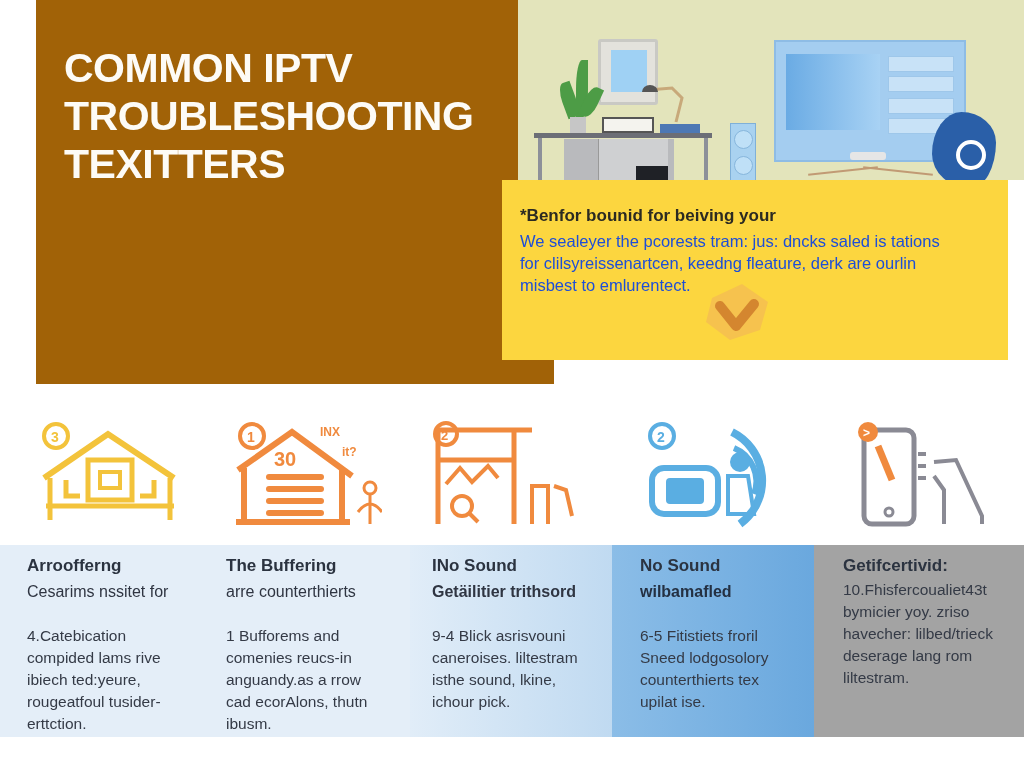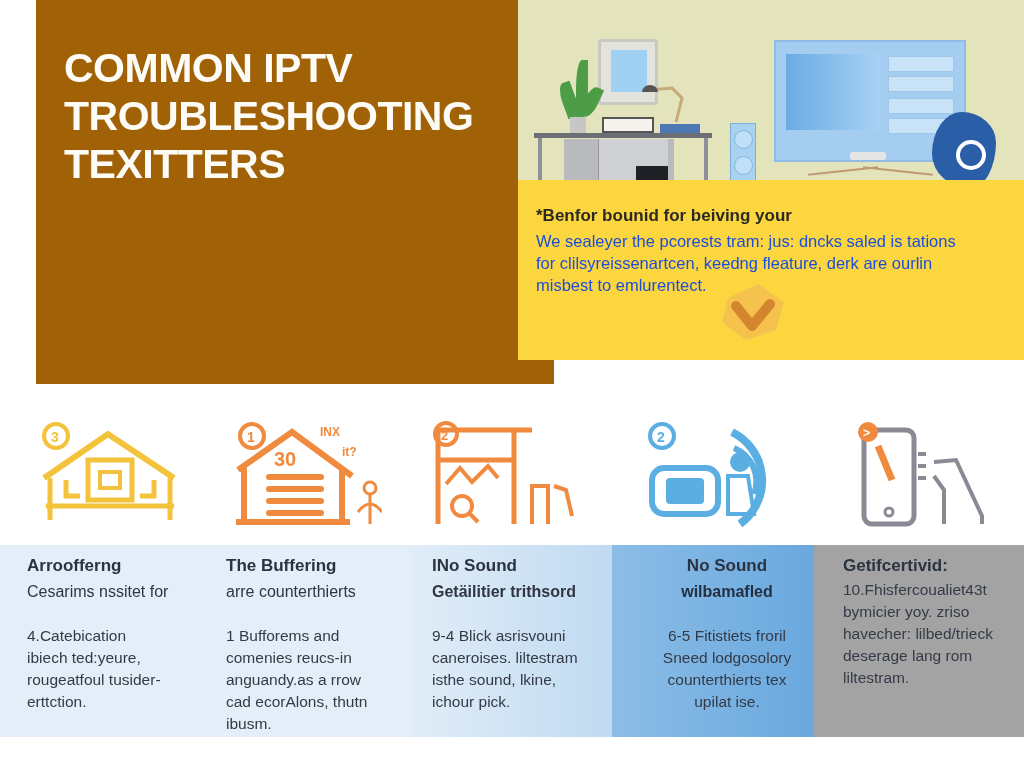--- a/index.html
+++ b/index.html
@@ -15,21 +15,21 @@
     position: absolute; left: 28px; top: 44px; color: #fdfbf6;
     font-size: 41px; font-weight: 700; line-height: 48px; letter-spacing: -0.5px;
   }
   .hero-title div { white-space: nowrap; }
 
   .hero-right-top {
     position: absolute; left: 518px; top: 0; width: 506px; height: 180px;
     background: #e3e4bb; overflow: hidden;
   }
   .hero-right-bottom {
-    position: absolute; left: 518px; top: 180px; width: 506px; height: 180px;
+    position: absolute; left: 502px; top: 180px; width: 506px; height: 180px;
     background: #fcd63f; overflow: hidden;
   }
   .promo-heading {
     position: absolute; left: 18px; top: 26px; font-size: 17px; font-weight: 700;
     color: #2b2a22; white-space: nowrap;
   }
   .promo-body {
     position: absolute; left: 18px; top: 50px; width: 480px; font-size: 16.5px;
     line-height: 22px; color: #1d4ed8;
   }
@@ -64,21 +64,21 @@
   
   .cards { position:absolute; left:0; top:545px; width:1024px; height:192px; display:flex; }
   .card { position:relative; height:192px; padding: 8px 0 0 16px; }
   .card h3 { font-size:17px; font-weight:700; color:#2b3340; line-height:26px; white-space:nowrap; }
   .card .sub { font-size:16px; color:#2f3542; line-height:26px; white-space:nowrap; margin-bottom:20px; }
   .card .body { font-size:15.5px; color:#343a46; line-height:22px; }
   .card .body div { white-space:nowrap; }
   .c1 { width:206px; padding-left:27px; background:#e4eef8; }
   .c2 { width:204px; padding-left:20px; background:#e4eef8; }
   .c3 { width:202px; padding-left:22px; background:linear-gradient(90deg,#e1edf8,#c0daf1); }
-  .c4 { width:202px; padding-left:28px; background:linear-gradient(90deg,#8bbde7,#6aa8de);text-align:center; }
+  .c4 { width:202px; padding-left:28px; background:linear-gradient(90deg,#8bbde7,#6aa8de); }
   .c5 { width:210px; padding-left:29px; background:#a3a3a3; }
   .c4 .sub, .c5 .sub { font-weight:700; color:#243042; }
   .c3 .sub { font-weight:700; }
   .bottom-strip { position:absolute; left:0; top:737px; width:1024px; height:32px; background:#ffffff; }
 </style>
 </head>
 <body>
 
 <section class="hero-left">
   <h1 class="hero-title">
@@ -197,20 +197,21 @@
     <path d="M86 42 L108 40 L134 96 L134 104 M96 104 L96 70 L86 56" stroke="#8a8a94" stroke-width="4" fill="none"></path>
   </svg>
 </section>
 
 <section class="cards">
   <article class="card c1">
     <h3>Arroofferng</h3>
     <div class="sub">Cesarims nssitet for</div>
     <div class="body">
       <div>4.Catebication</div>
+      <div>compided lams rive</div>
       <div>ibiech ted:yeure,</div>
       <div>rougeatfoul tusider-</div>
       <div>erttction.</div>
     </div>
   </article>
   <article class="card c2">
     <h3>The Buffering</h3>
     <div class="sub">arre counterthierts</div>
     <div class="body">
       <div>1 Bufforems and</div>

